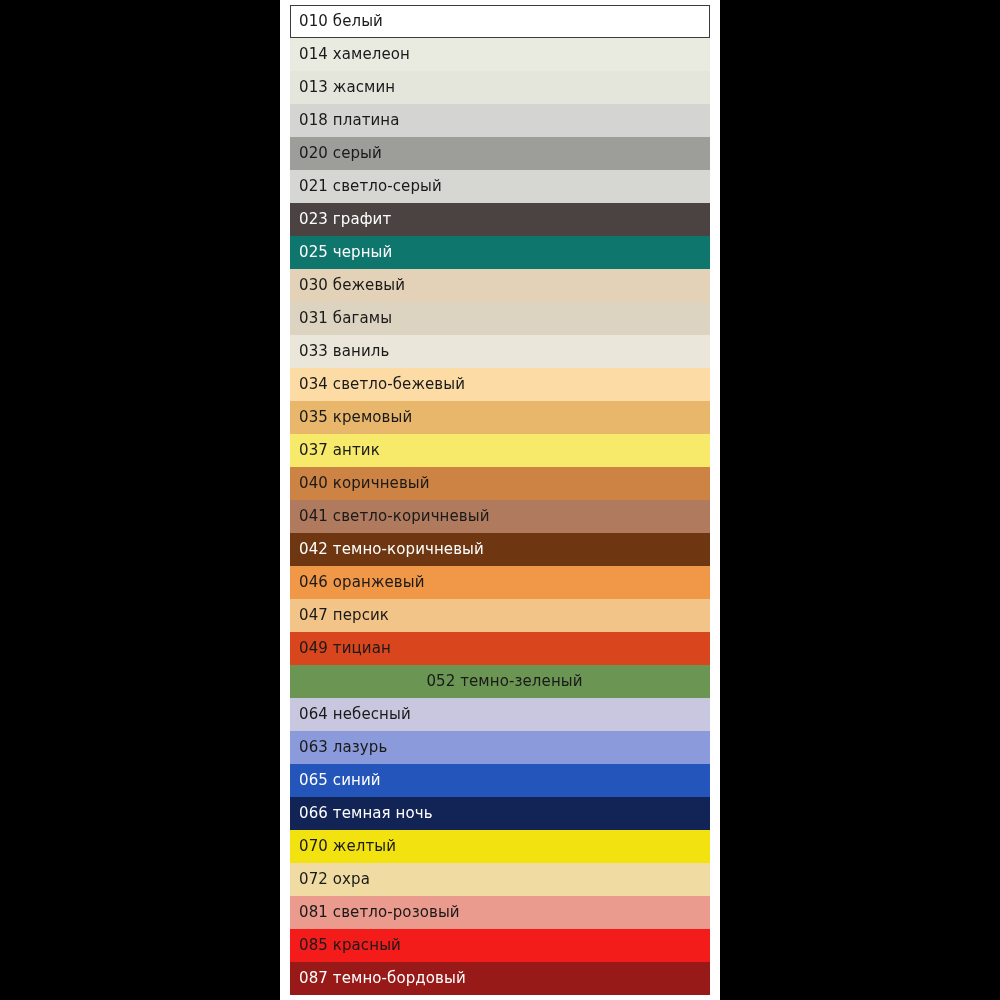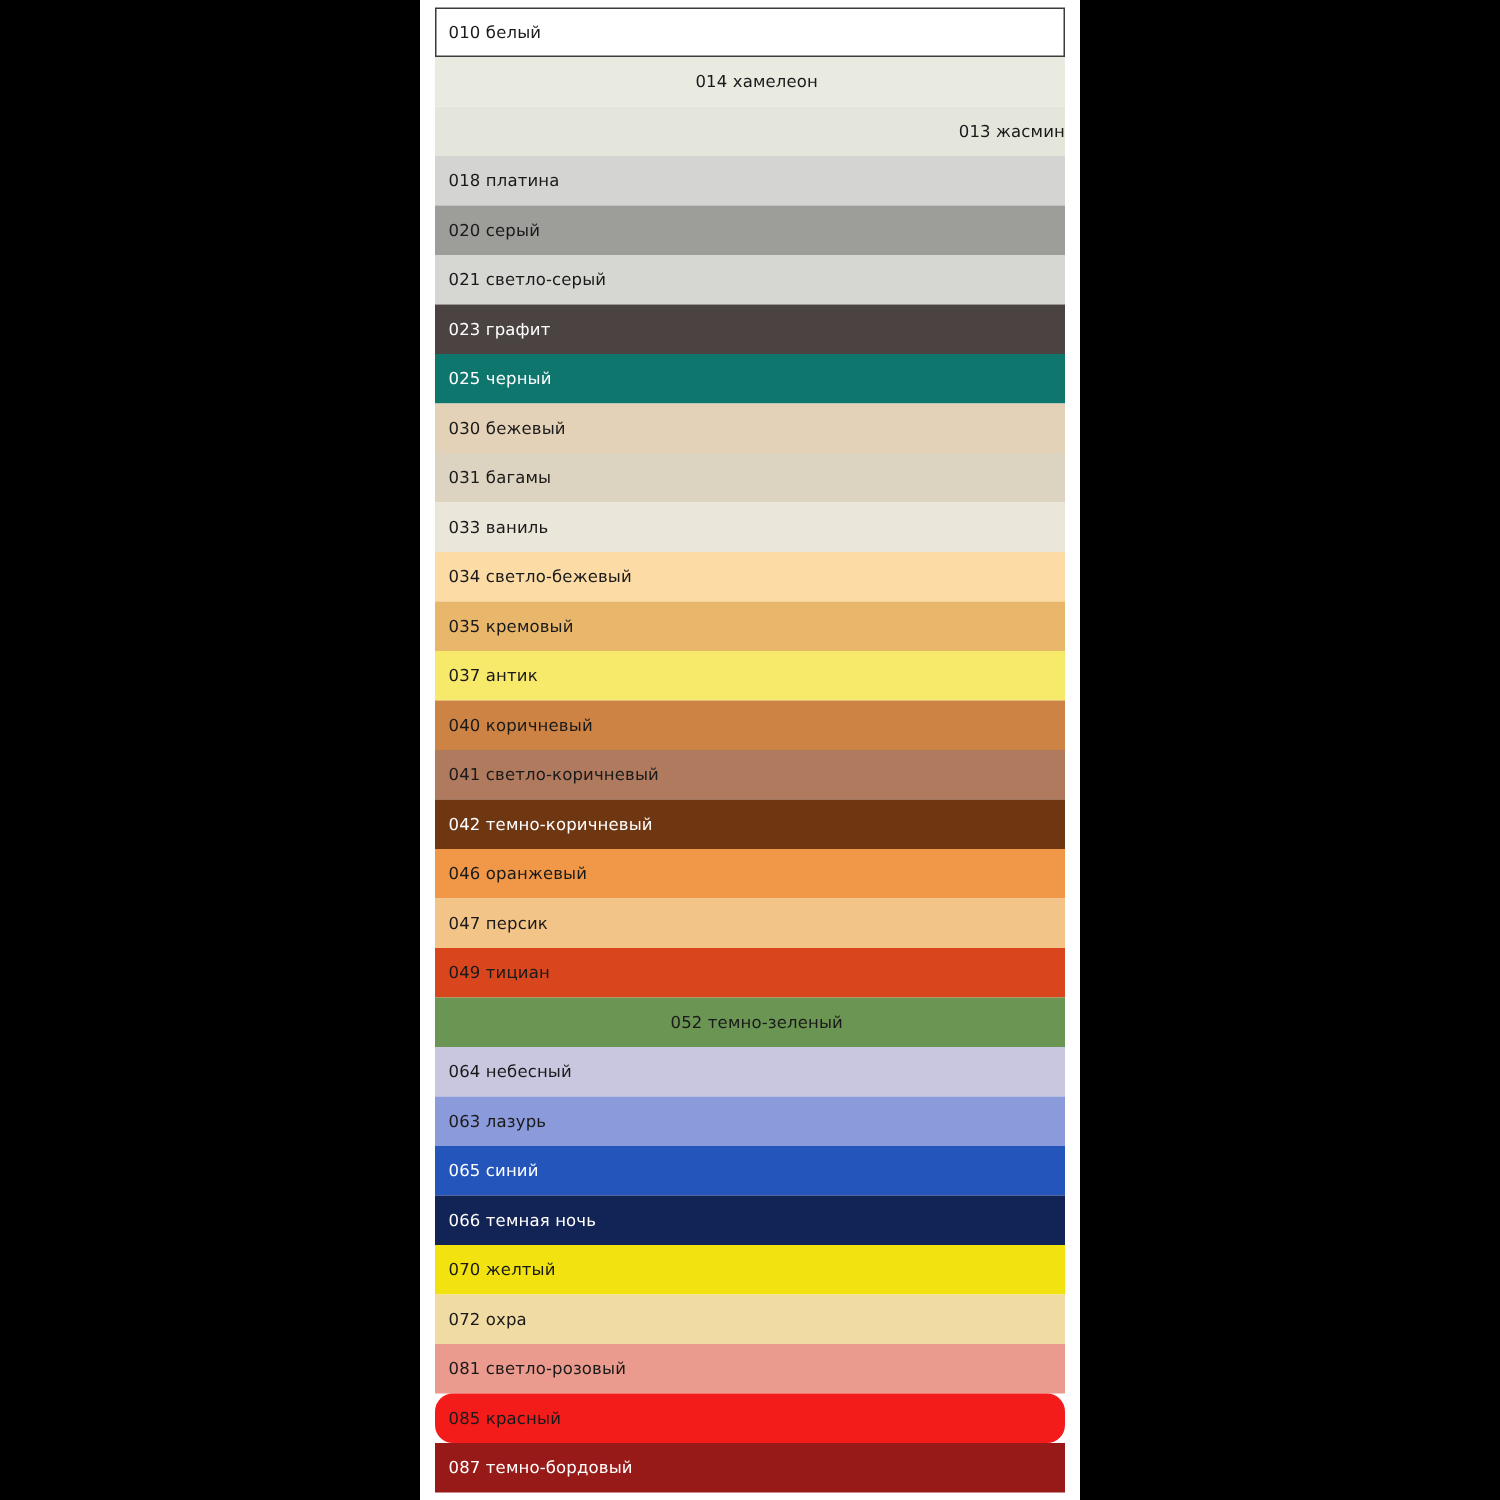--- a/index.html
+++ b/index.html
@@ -32,21 +32,21 @@
     width: 420px;
   }
   .color-row {
     position: relative;
     display: flex;
     align-items: center;
     box-sizing: border-box;
     height: 33px;
     padding-left: 9px;
     font-family: "DejaVu Sans", "Liberation Sans", sans-serif;
-    font-size: 11px;
+    font-size: 15px;
     line-height: 1;
     color: #1a1a1a;
     letter-spacing: 0.1px;
     white-space: nowrap;
   }
   .color-row.selected {
     border: 1px solid #3b3b3b;
     padding-left: 8px;
   }
   .color-row.light-text {
@@ -55,24 +55,24 @@
 </style>
 </head>
 <body>
 
 <div id="stage">
   <div id="panel">
     <div class="color-list" id="color-list">
         <div class="color-row selected" style="background: rgb(255, 255, 255);">
           <span>010 белый</span>
         </div>
-        <div class="color-row" style="background: rgb(233, 234, 224); justify-content: center;">
+        <div class="color-row" style="background: rgb(233, 234, 224);">
           <span>014 хамелеон</span>
         </div>
-        <div class="color-row" style="background: rgb(228, 230, 220); justify-content: flex-end;">
+        <div class="color-row" style="background: rgb(228, 230, 220);">
           <span>013 жасмин</span>
         </div>
         <div class="color-row" style="background: rgb(212, 213, 211);">
           <span>018 платина</span>
         </div>
         <div class="color-row" style="background: rgb(157, 158, 154);">
           <span>020 серый</span>
         </div>
         <div class="color-row" style="background: rgb(214, 214, 210);">
           <span>021 светло-серый</span>
@@ -136,21 +136,21 @@
         </div>
         <div class="color-row" style="background: rgb(242, 227, 16);">
           <span>070 желтый</span>
         </div>
         <div class="color-row" style="background: rgb(240, 220, 162);">
           <span>072 охра</span>
         </div>
         <div class="color-row" style="background: rgb(235, 154, 142);">
           <span>081 светло-розовый</span>
         </div>
-        <div class="color-row" style="background: rgb(244, 27, 27); border-radius: 12px;">
+        <div class="color-row" style="background: rgb(244, 27, 27);">
           <span>085 красный</span>
         </div>
         <div class="color-row light-text" style="background: rgb(151, 26, 24);">
           <span>087 темно-бордовый</span>
         </div>
       </div>
   </div>
 </div>
 
 </body></html>

